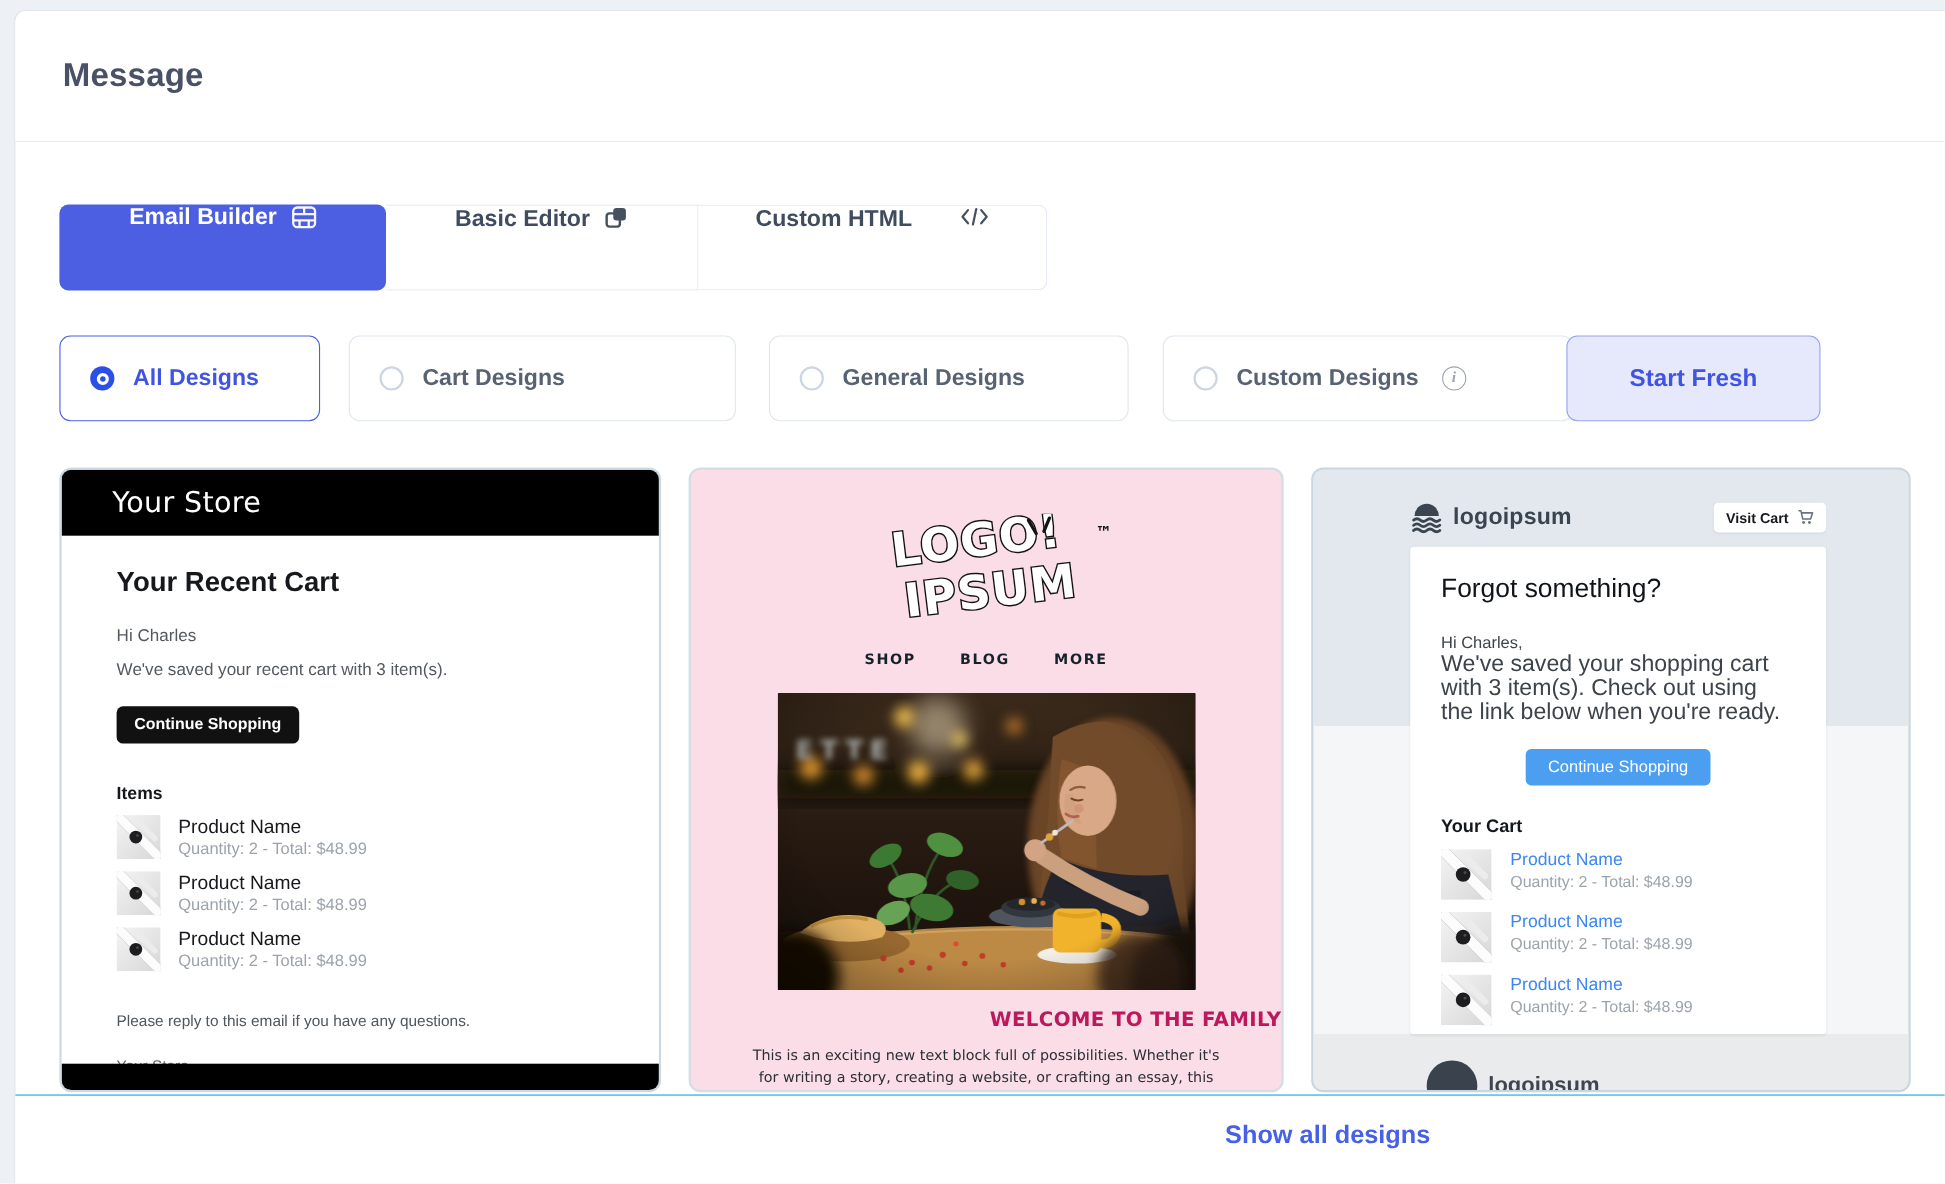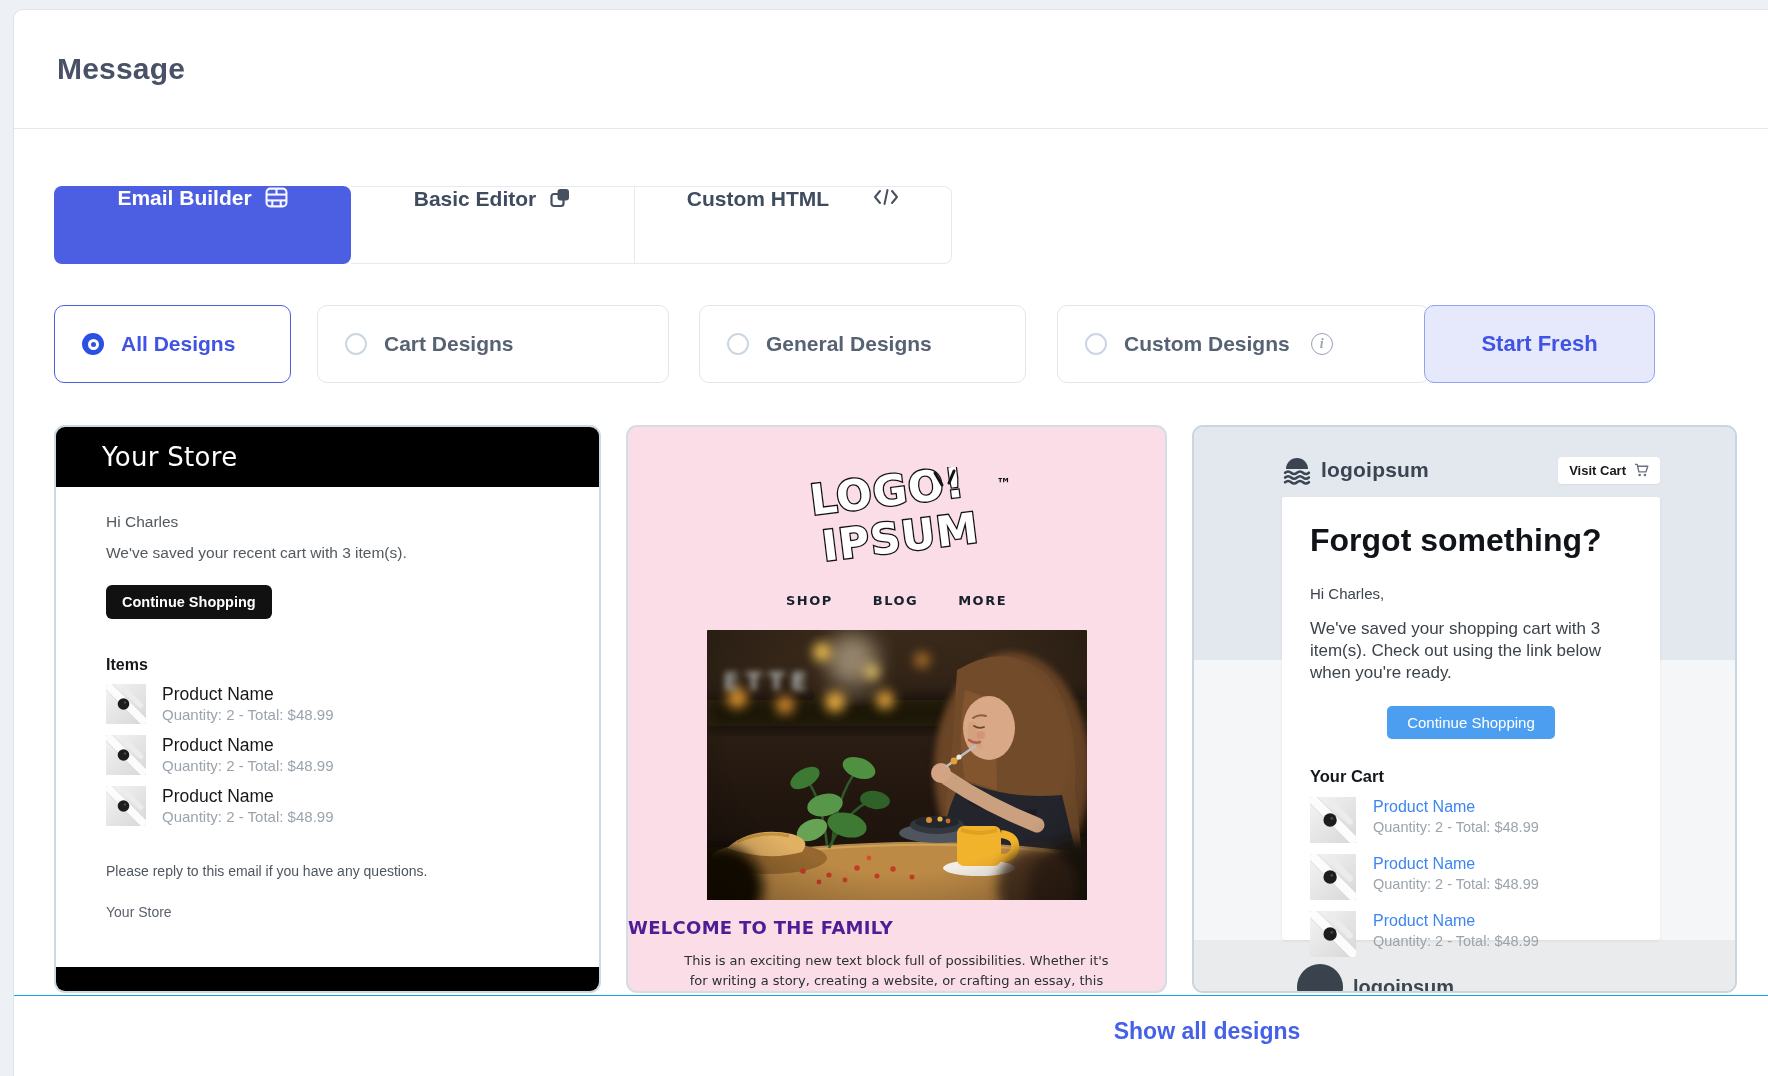--- a/index.html
+++ b/index.html
@@ -66,38 +66,38 @@
   .c1-note { margin-top:36px; font-size:14px; color:#4e565e; }
   .c1-sign { margin-top:25px; font-size:14px; color:#5a626b; }
   .c1-footer { position:absolute; left:0; right:0; top:540px; height:30px; background:#000; }
 
   
   .c2 { font-family:"DejaVu Sans", sans-serif; }
   .c2-logo-wrap { margin-top:40px; display:flex; justify-content:center; }
   .c2-nav { margin-top:14px; display:flex; justify-content:center; gap:40px;
             font-size:13px; font-weight:700; letter-spacing:1.5px; color:#17212b; }
   .c2-photo { display:block; margin:22px auto 0; width:380px; height:270px; border-radius:1px; }
-  .c2-head { margin-top:17px; text-align:left; font-size:18px; font-weight:800; color:#4c1d95; letter-spacing:.3px; }
+  .c2-head { margin-top:17px; text-align:right; font-size:18px; font-weight:800; color:#be185d; letter-spacing:.3px; }
   .c2-para { margin:13px auto 0; width:442px; text-align:center; font-size:13px; line-height:19.5px; color:#2a2f35; }
 
   
   .c3-topband { position:absolute; left:0; top:0; right:0; height:233px; background:#e2e8ed; }
   .c3-footband { position:absolute; left:0; top:513px; right:0; height:55px; background:#e9ebec; }
   .c3-foot-logo { position:absolute; left:103px; top:24px; display:flex; align-items:center; gap:10px; }
   .c3-foot-circle { width:46px; height:46px; border-radius:50%; background:#39424d; }
   .c3-foot-text { font-size:20px; font-weight:700; color:#3d4650; }
   .c3-headrow { position:absolute; left:88px; top:28px; width:378px; display:flex; justify-content:space-between; align-items:center; }
   .brand { display:flex; align-items:center; gap:9px; font-size:21px; font-weight:700; color:#3b4552; letter-spacing:.2px; }
   .visit-cart { background:#fff; border-radius:4px; padding:6px 11px; font-size:13px; font-weight:700; color:#16181b;
                 display:flex; align-items:center; gap:8px; box-shadow:0 1px 2px rgba(0,0,0,.05); }
   .c3-inner { position:absolute; left:88px; top:70px; width:378px; height:443px; background:#fff; border-radius:3px;
               box-shadow:0 1px 3px rgba(0,0,0,.07); padding:25px 28px; }
-  .c3-title { font-size:32px; font-weight:700; color:#101418; }
+  .c3-title { font-size:24px; font-weight:400; color:#101418; }
   .c3-greet { margin-top:26px; font-size:15px; color:#3c434a; }
-  .c3-msg { margin-top:16px; font-size:17px; line-height:22px; color:#3c434a; }
+  .c3-msg { margin-top:0; font-size:21px; line-height:22px; color:#3c434a; }
   .c3-btn-wrap { margin-top:22px; text-align:center; }
   .c3-btn { display:inline-block; background:#4c9ff0; color:#fff; border-radius:5px; padding:8px 20px; font-size:15px; }
   .c3-cart-label { margin-top:28px; font-size:16.5px; font-weight:700; color:#14181c; }
   .c3 .prod-row { margin-top:11px; gap:17px; }
   .c3 .prod-name { font-size:16px; color:#3b86f2; line-height:20px; }
   .c3 .prod-sub { font-size:14.5px; }
 
   
   .bottom-bar { position:absolute; left:14px; top:995px; width:1754px; height:81px; background:#fff;
                 border-top:1px solid #0ea5e9; }
@@ -170,20 +170,21 @@
       <span class="info-ic">i</span>
     </div>
   </div>
   <div class="start-fresh">
     <span>Start Fresh</span>
   </div>
 
   <div class="card card1">
     <div class="c1-header">Your Store</div>
     <div class="c1-body">
+      <div class="c1-title">Your Recent Cart</div>
       <div class="c1-greet">Hi Charles</div>
       <div class="c1-msg">We've saved your recent cart with 3 item(s).</div>
       <div class="c1-btn">Continue Shopping</div>
       <div class="c1-items-label">Items</div>
 
       <div class="prod-row">
         <svg class="thumb" viewBox="0 0 40 40">
           <defs>
               <linearGradient id="tg1" x1="0" y1="0" x2="1" y2="1">
                 <stop offset="0" stop-color="#f4f4f4"></stop>

